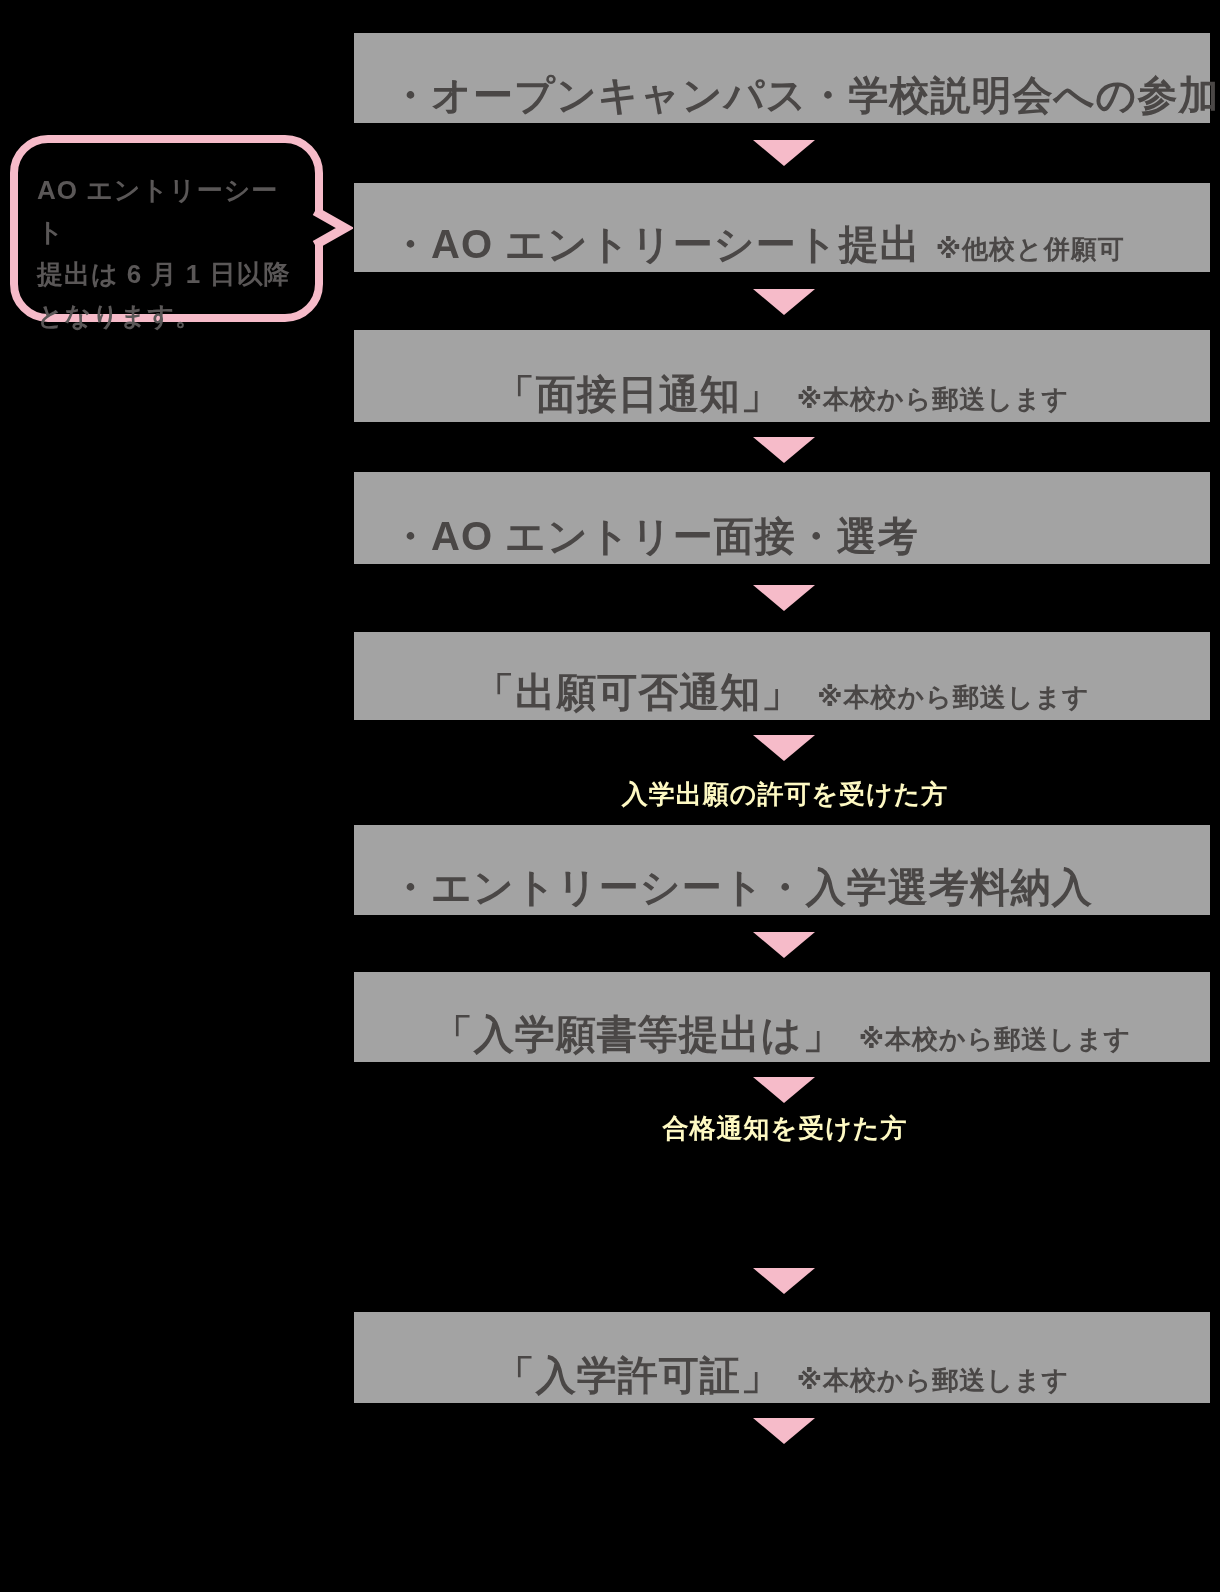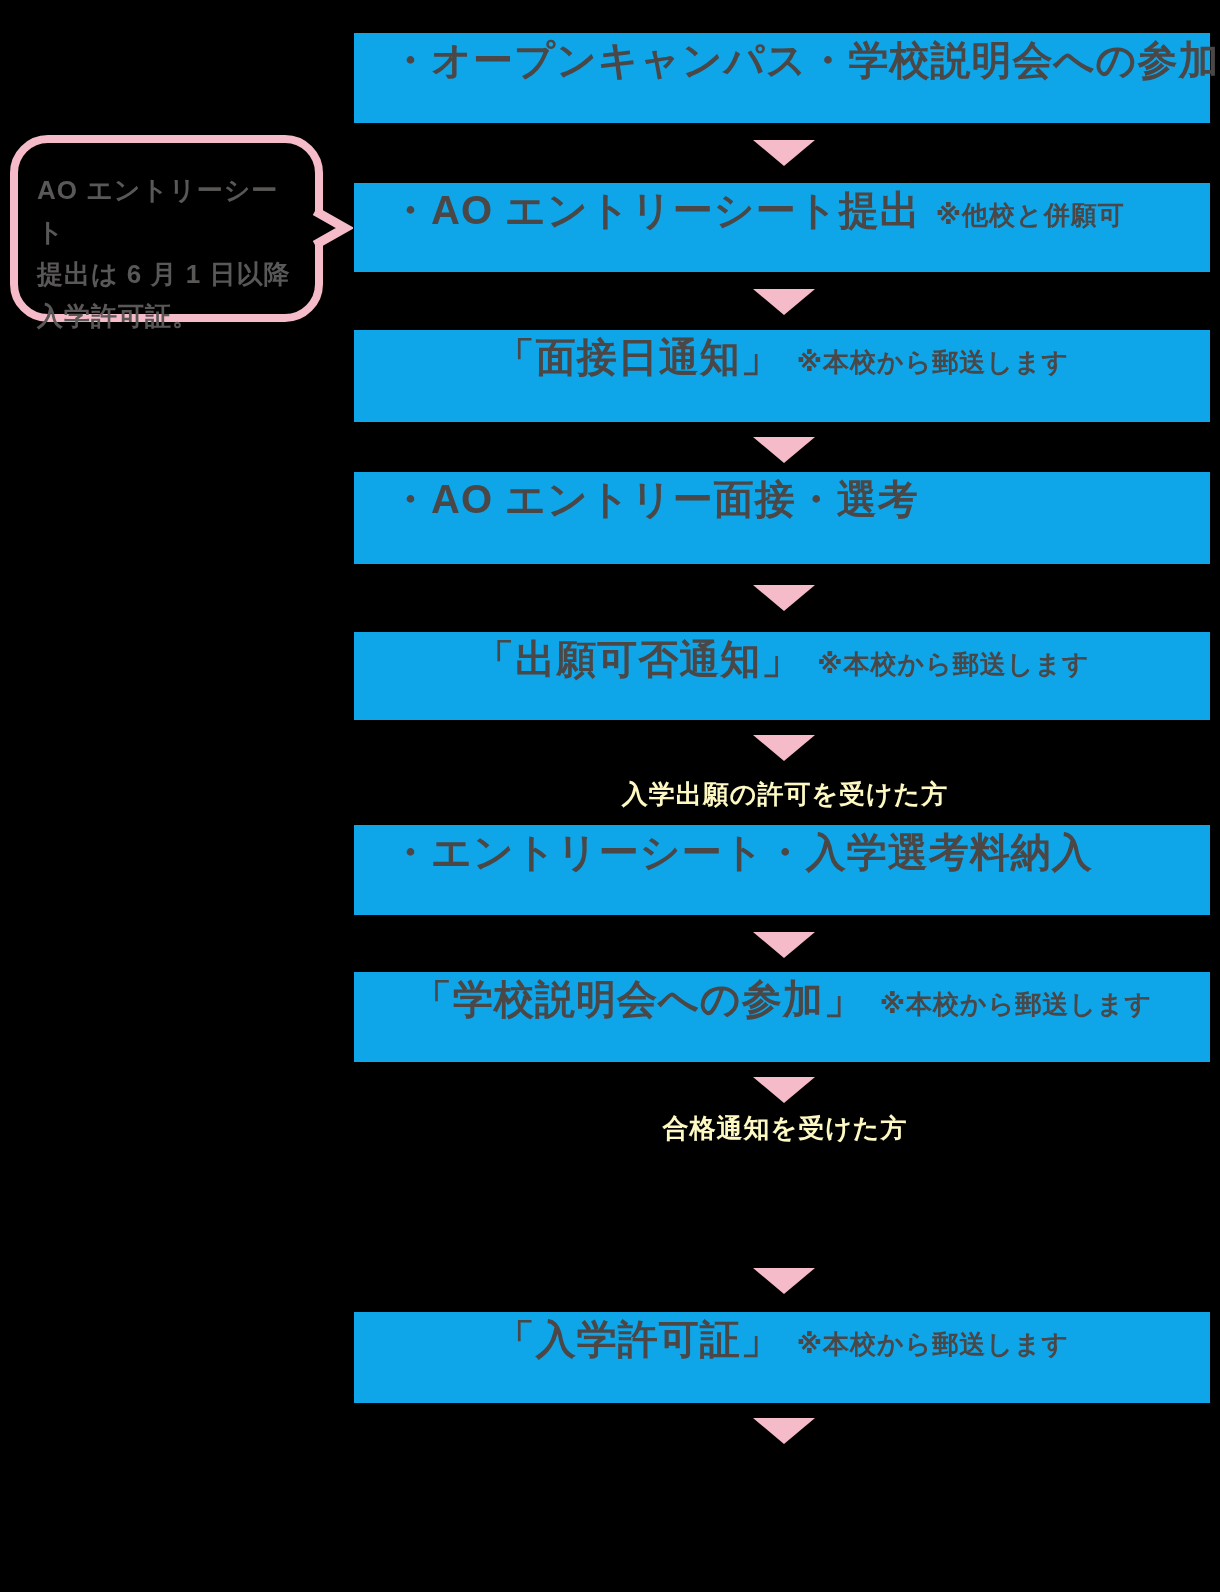--- a/index.html
+++ b/index.html
@@ -7,23 +7,23 @@
     position:relative;
     width:1220px;height:1592px;
     background:#000000;
     overflow:hidden;
     font-family:"Liberation Sans","DejaVu Sans",sans-serif;
   }
   
   .box{
     position:absolute;
     left:354px;width:856px;
-    background:#0ea5e9;
+    background:#a3a3a3;
     color:#4a4746;
-    display:flex;align-items:flex-start;
+    display:flex;align-items:flex-end;
     box-sizing:border-box;
   }
   .box .line{white-space:nowrap;}
   .box.left{justify-content:flex-start;padding-left:36px;}
   .box.center{justify-content:center;}
   .title{
     font-size:40px;font-weight:700;letter-spacing:1px;
   }
   .note{
     font-size:26px;font-weight:700;margin-left:15px;letter-spacing:1px;
@@ -102,41 +102,41 @@
 
   <div class="gate" style="top:778px;">入学出願の許可を受けた方</div>
 
   <div class="box left" style="top:825px;height:90px;">
     <div class="line"><span class="title">・エントリーシート・入学選考料納入</span></div>
   </div>
   <div class="arrow" style="top:932px;"></div>
 
   <div class="box center" style="top:972px;height:90px;">
     <div class="line">
-      <span class="title">「学校説明会への参加」</span><span class="note">※本校から郵送します</span>
+      <span class="title">「入学願書等提出は」</span><span class="note">※本校から郵送します</span>
     </div>
   </div>
   <div class="arrow" style="top:1077px;"></div>
 
   <div class="gate" style="top:1112px;">合格通知を受けた方</div>
 
   <div class="arrow" style="top:1268px;"></div>
 
   <div class="box center" style="top:1312px;height:91px;">
     <div class="line">
       <span class="title">「入学許可証」</span><span class="note">※本校から郵送します</span>
     </div>
   </div>
   <div class="arrow" style="top:1418px;"></div>
 
 
   <div class="callout c1" style="top:135px;height:187px;">
     <div>AO エントリーシート</div>
     <div>提出は 6 月 1 日以降</div>
-    <div>入学許可証。</div>
+    <div>となります。</div>
     <div class="tail-mask"></div>
     <svg class="tail" viewBox="0 0 44 50">
       <polyline points="6,8 36,25 6,42" fill="none" stroke="#f6bbc9" stroke-width="9"></polyline>
     </svg>
   </div>
 
 
 </div>
 
 </body></html>

